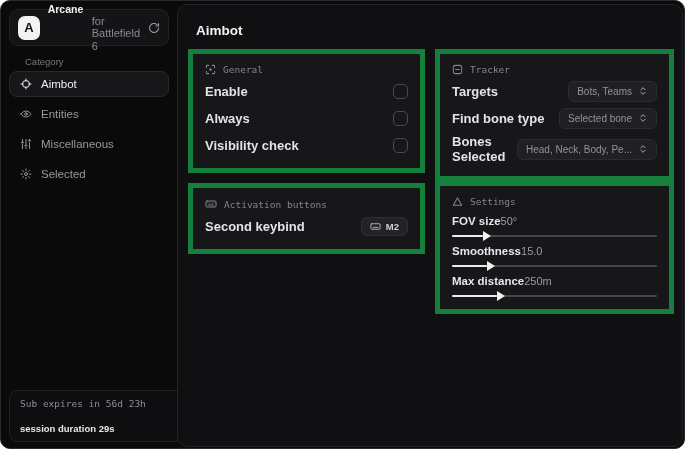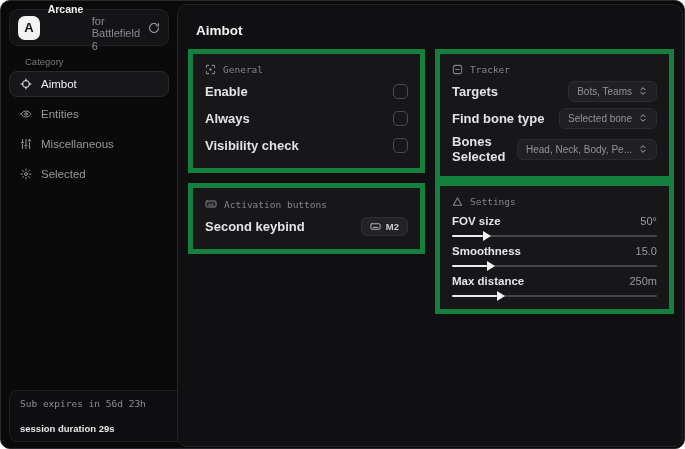--- a/index.html
+++ b/index.html
@@ -32,21 +32,21 @@
   .row-label{color:#e3e3e6;font-size:13px;font-weight:bold;}
   .checkbox{width:15px;height:15px;border:1.6px solid #4b4b52;border-radius:5px;background:transparent;}
   .ctrl{display:flex;align-items:center;gap:7px;}
   .swatch{width:11px;height:11px;border-radius:3.5px;}
   .keypill{display:flex;align-items:center;gap:5px;background:#232327;border:1px solid #2e2e33;border-radius:6px;padding:3px 8px;color:#cfcfd3;font-size:9.5px;font-weight:bold;}
   .keypill .kicon{color:#b9b9be;display:flex;align-items:center;}
   .dropdown{display:flex;align-items:center;gap:6px;background:#202024;border:1px solid #2b2b30;border-radius:6px;padding:4px 8px;color:#929298;font-size:10px;max-width:158px;text-align:center;}
   .dropdown .dtext{white-space:nowrap;overflow:hidden;text-overflow:ellipsis;}
   .dropdown .dicon{color:#aaaaaf;display:flex;align-items:center;flex:0 0 auto;}
   .slider-row{margin-top:8px;}
-  .s-top{display:flex;align-items:center;justify-content:space-between;}
+  .s-top{display:flex;align-items:center;justify-content:flex-start;}
   .s-label{color:#e6e6e9;font-size:11.5px;font-weight:bold;}
   .s-value{color:#9a9aa0;font-size:11px;}
   .track{position:relative;height:2px;background:#45454b;border-radius:2px;margin-top:8px;}
   .fill{position:absolute;left:0;top:0;height:2px;background:#ececee;border-radius:2px;}
   .thumb{position:absolute;top:-4px;width:0;height:0;border-top:5px solid transparent;border-bottom:5px solid transparent;border-left:8px solid #f2f2f2;}
   svg{display:block;}
 </style>
 </head>
 <body>
 

